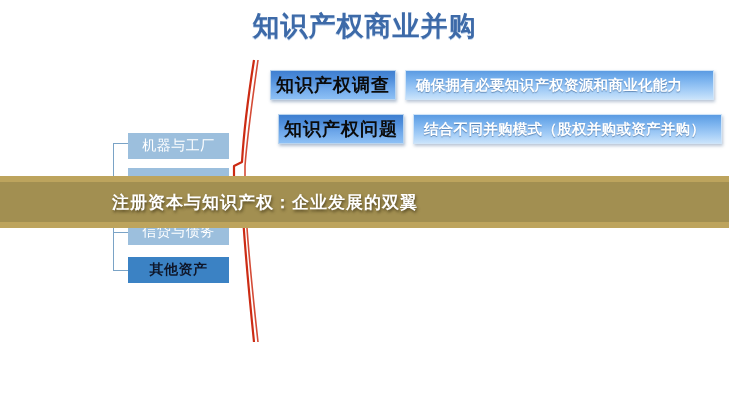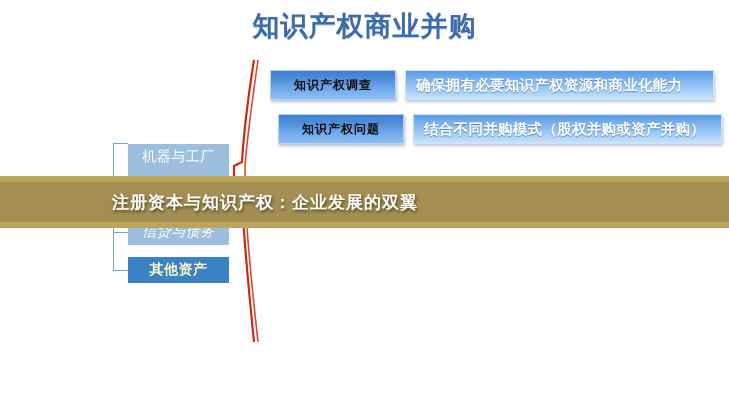--- a/index.html
+++ b/index.html
@@ -32,39 +32,39 @@
   .child-box{
     position:absolute;left:128px;width:101px;height:26px;
     background:#9cbfdd;
     display:flex;align-items:center;justify-content:center;
     color:#ffffff;font-size:14px;
     white-space:nowrap;
     letter-spacing:0.5px;
   }
   .child-box.highlight{
     background:#3b82c4;
-    color:#fef9c3;
+    color:#0f172a;
     font-weight:bold;
   }
   .tline{position:absolute;background:#7aa3c6;}
   .tline.v{width:1px;}
   .tline.h{height:1px;}
 
   
   .brace{position:absolute;left:232px;top:58px;width:34px;height:286px;}
 
   
   .row{position:absolute;left:0;width:729px;height:30px;}
   .lbl-box{
     position:absolute;left:270px;width:126px;height:30px;
     background:linear-gradient(to bottom,#3f7fd0 0%,#4e8ddb 28%,#6fa8ea 62%,#8dc0f5 100%);
     border:1px solid #b9d4ee;
     box-shadow:1px 2px 3px rgba(80,110,150,0.45);
     display:flex;align-items:center;justify-content:center;
-    color:#0b0b0b;font-size:12px;font-weight:bold;
+    color:#0b0b0b;font-size:18px;font-weight:bold;
     letter-spacing:1px;white-space:nowrap;
     box-sizing:border-box;
   }
   .desc-box{
     position:absolute;left:405px;width:309px;height:30px;
     background:linear-gradient(to bottom,#5b9be2 0%,#79b2ee 30%,#a5cef7 70%,#c9e3fb 100%);
     border:1px solid #cfe4f8;
     box-shadow:1px 2px 3px rgba(80,110,150,0.4);
     display:flex;align-items:center;
     padding-left:10px;
@@ -118,27 +118,27 @@
 
     <div class="tline h" style="left:101px;top:204px;width:12px;"></div>
 
     <div class="tline v" style="left:113px;top:143px;height:127px;"></div>
 
     <div class="tline h" style="left:113px;top:143px;width:15px;"></div>
     <div class="tline h" style="left:113px;top:181px;width:15px;"></div>
     <div class="tline h" style="left:113px;top:232px;width:15px;"></div>
     <div class="tline h" style="left:113px;top:270px;width:15px;"></div>
 
-    <div class="child-box" style="top:144px;text-align:right;">
+    <div class="child-box" style="top:133px;text-align:right;">
       <span>机器与工厂</span>
     </div>
     <div class="child-box" style="top:168px;">
       <span></span>
     </div>
-    <div class="child-box" style="top:219px;font-style:italic;">
+    <div class="child-box" style="top:219px;">
       <span>信贷与债务</span>
     </div>
     <div class="child-box highlight" style="top:257px;">
       <span>其他资产</span>
     </div>
   </div>
 
   <div class="brace">
     <svg width="34" height="286" viewBox="0 0 34 286" xmlns="http://www.w3.org/2000/svg">
       <path d="M22 2 C16 40, 12 70, 10 104 L2 108 L2 138 L10 142 C12 180, 16 225, 22 284" fill="none" stroke="#cc2b13" stroke-width="2.2" stroke-linejoin="round"></path>

